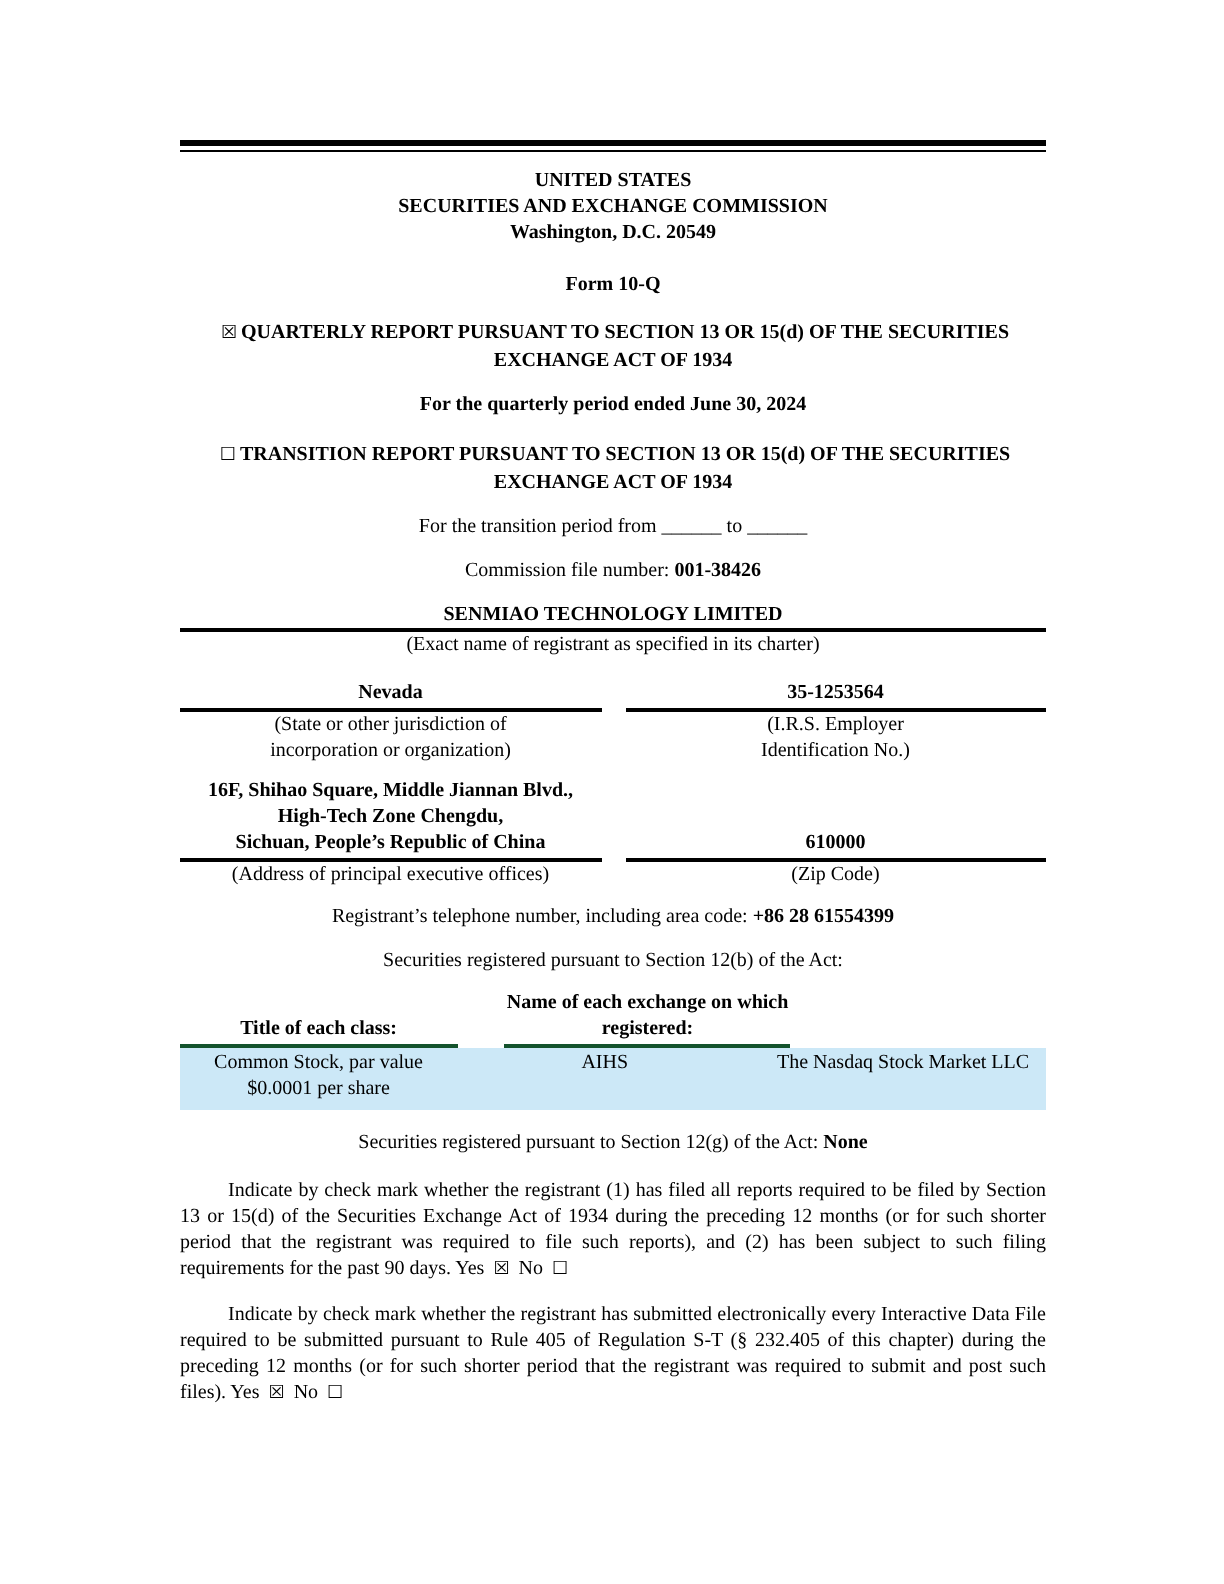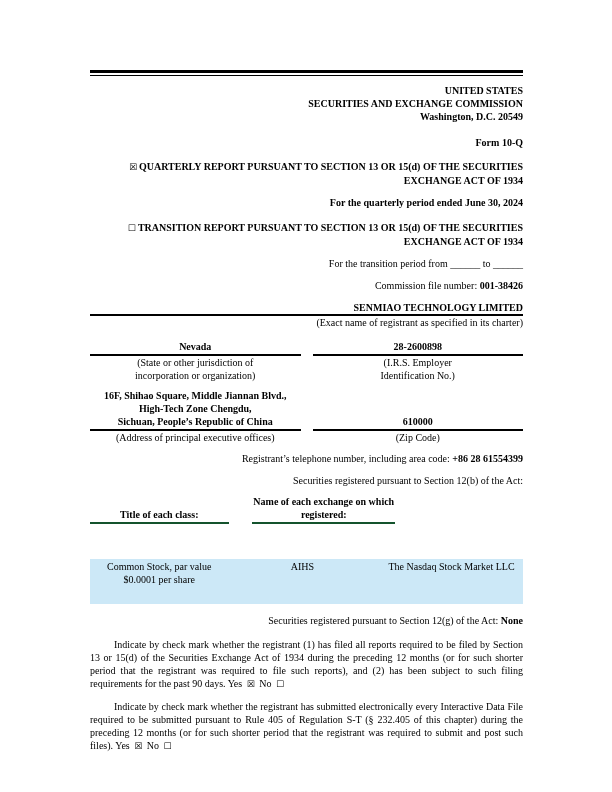--- a/index.html
+++ b/index.html
@@ -8,21 +8,21 @@
     width: 612px;
     height: 792px;
     background: #ffffff;
     font-family: "Liberation Serif", "DejaVu Serif", serif;
     font-size: 10px;
     line-height: 13px;
     color: #000000;
     overflow: hidden;
   }
   .content { margin-left: 90px; width: 433px; }
-  .center { text-align: right; }
+  .center { text-align: center; }
   .bold { font-weight: bold; }
   .justify { text-align: justify; text-indent: 24px; }
   .rule-double {
     margin-top: 70px;
     height: 2px;
     border-top: 3px solid #000;
     border-bottom: 1px solid #000;
   }
   .cb { font-family: "DejaVu Sans", sans-serif; font-size: 9px; margin: 0 2px; }
   .name-rule { border-bottom: 2px solid #000; padding-bottom: 0px; }
@@ -47,21 +47,21 @@
   .mt-juris { margin-top: 11px; }
   .mt-addr  { margin-top: 7px; }
   .mt-tel   { margin-top: 8px; }
   .mt-12b   { margin-top: 9px; }
   .mt-tbl   { margin-top: 8px; }
   .mt-12g   { margin-top: 10px; }
   .mt-p1    { margin-top: 11px; }
   .mt-p     { margin-top: 9px; }
   
   .t-head { display: flex; align-items: flex-end; }
-  .t-row  { display: flex; padding: 1px 0 18px; margin-top: 35px; }
+  .t-row  { display: flex; padding: 1px 0 4px; }
   .c1 { width: 32%; }
   .g1 { width: 2.3%; }
   .c2 { width: 29.5%; }
   .g2 { width: 3.2%; }
   .c3 { width: 33%; }
   .th { font-weight: bold; text-align: center; border-bottom: 2px solid #14532d; padding-bottom: 1px; }
   .td { text-align: center; }
 </style>
 </head>
 <body>
@@ -102,21 +102,21 @@
     <div class="two-col mt-juris">
       <div class="col">
         <div class="val-wrap">
           <div>Nevada</div>
         </div>
         <div>(State or other jurisdiction of</div>
         <div>incorporation or organization)</div>
       </div>
       <div class="col">
         <div class="val-wrap">
-          <div>28-2600898</div>
+          <div>35-1253564</div>
         </div>
         <div>(I.R.S. Employer</div>
         <div>Identification No.)</div>
       </div>
     </div>
 
     <div class="two-col mt-addr">
       <div class="col">
         <div class="val-wrap">
           <div>16F, Shihao Square, Middle Jiannan Blvd.,</div>

